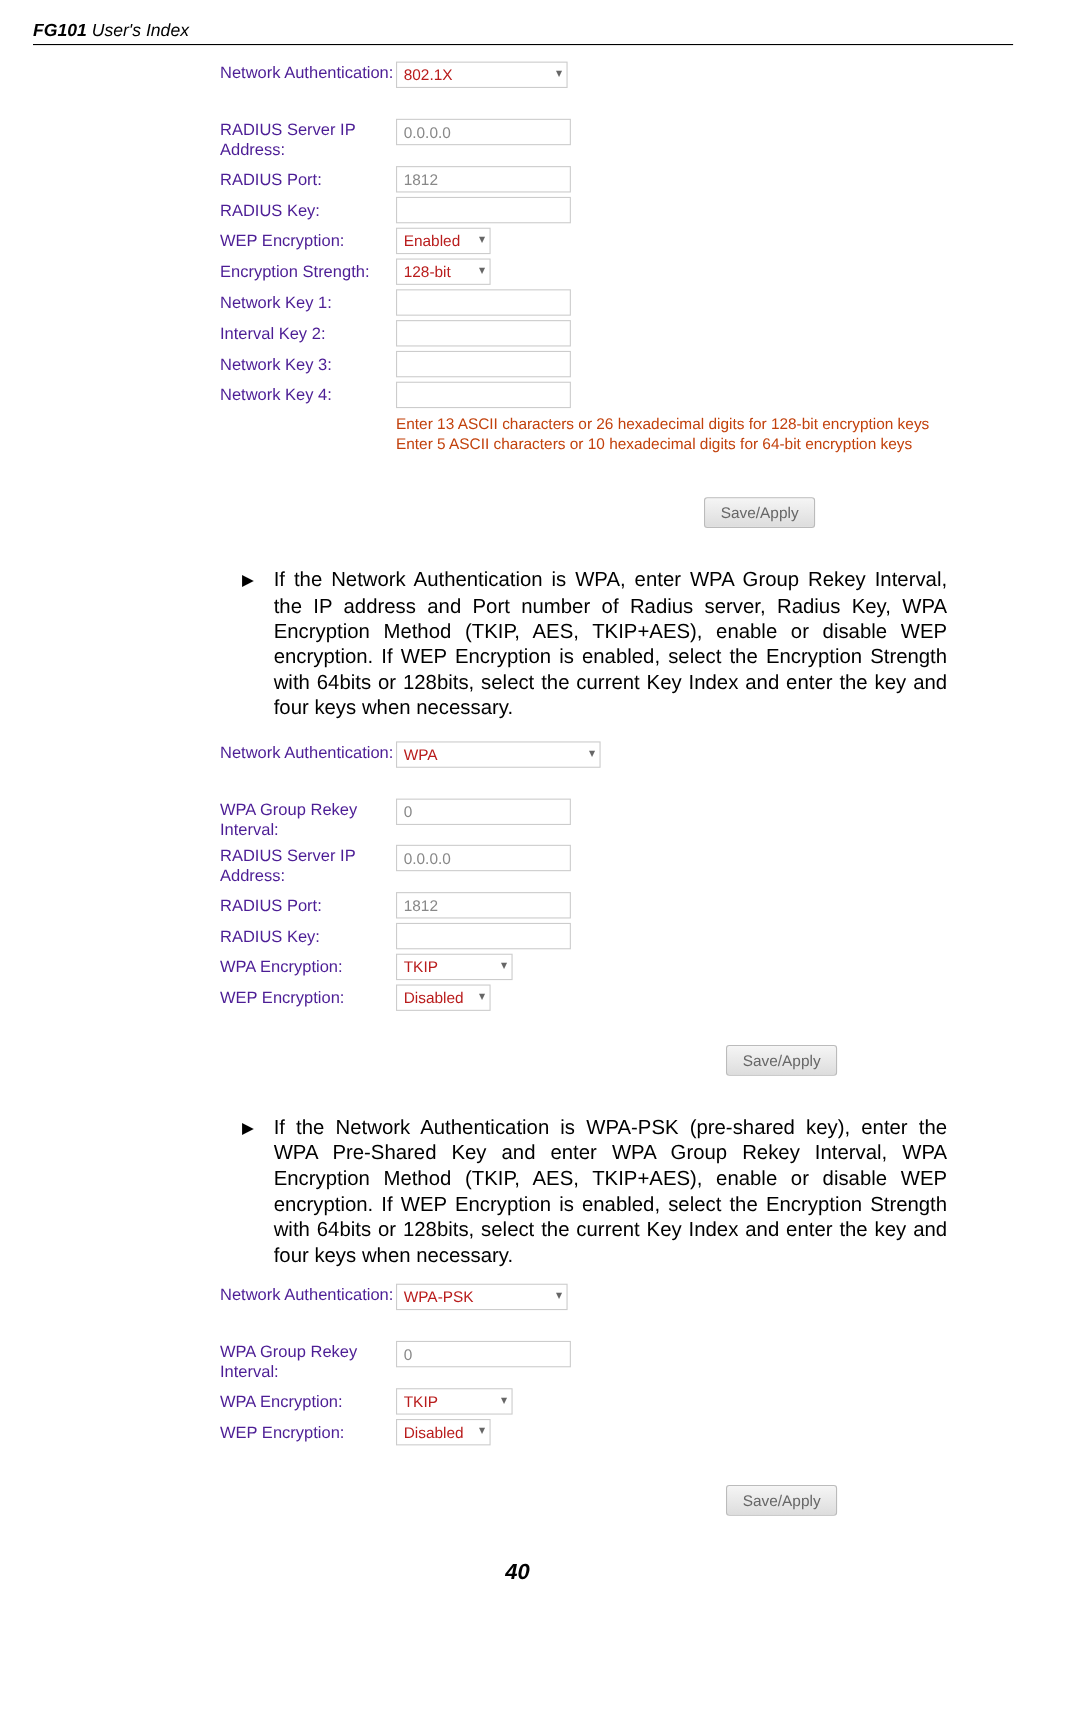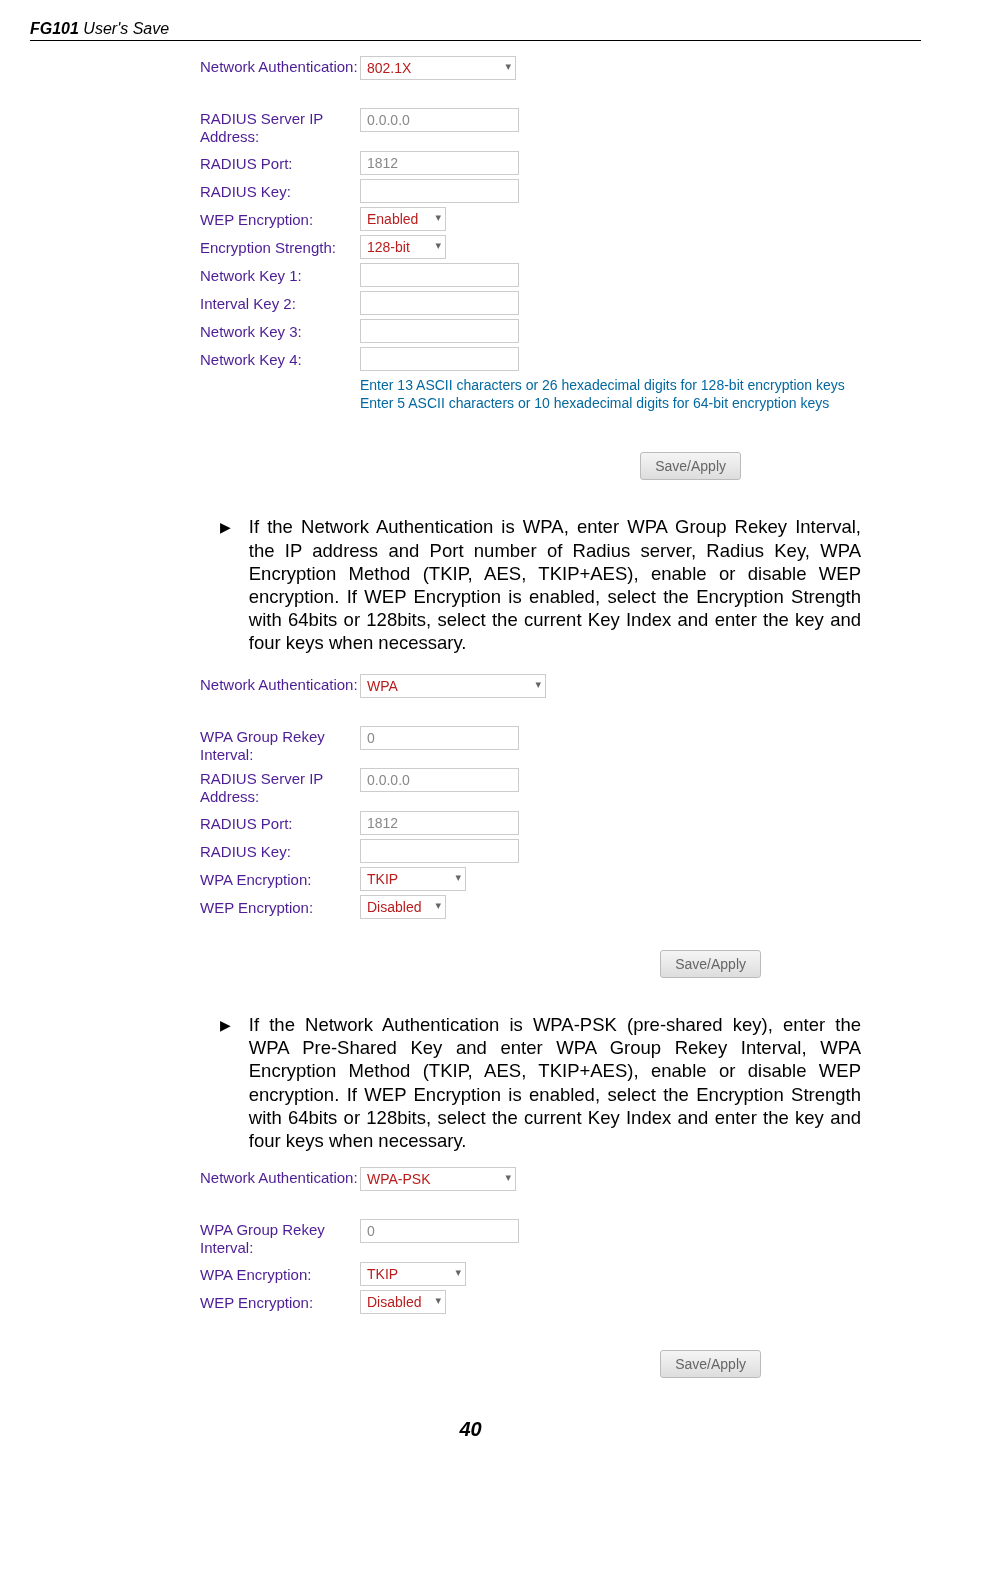--- a/index.html
+++ b/index.html
@@ -76,21 +76,21 @@
     right: 4px;
     top: 3px;
     font-size: 11px;
     color: #666;
   }
   .select.w-large { width: 130px; }
   .select.w-med { width: 60px; }
   .select.w-small { width: 20px; }
   .select.w-80 { width: 80px; }
   .hint {
-    color: #0369a1;
+    color: #c2410c;
     font-size: 14px;
     line-height: 1.3;
     margin-left: 160px;
     margin-top: 4px;
   }
   .btn-row {
     text-align: right;
     margin-top: 40px;
     padding-right: 180px;
   }
@@ -132,21 +132,21 @@
   .form-block.second { margin-top: 20px; }
   .form-block.second .btn-row { padding-right: 160px; margin-top: 30px; }
   .form-block.third { margin-top: 15px; }
   .form-block.third .btn-row { padding-right: 160px; margin-top: 35px; }
 </style>
 </head>
 <body>
 
 <div class="page">
   <div class="header">
-    <span class="title">FG101</span><span class="sub"> User's Save</span>
+    <span class="title">FG101</span><span class="sub"> User's Index</span>
   </div>
 
   <div class="form-block">
     <div class="form-row tall">
       <div class="label">Network Authentication:</div>
       <div class="select w-large">802.1X</div>
     </div>
     <div style="height:10px"></div>
     <div class="form-row tall">
       <div class="label">RADIUS Server IP Address:</div>

